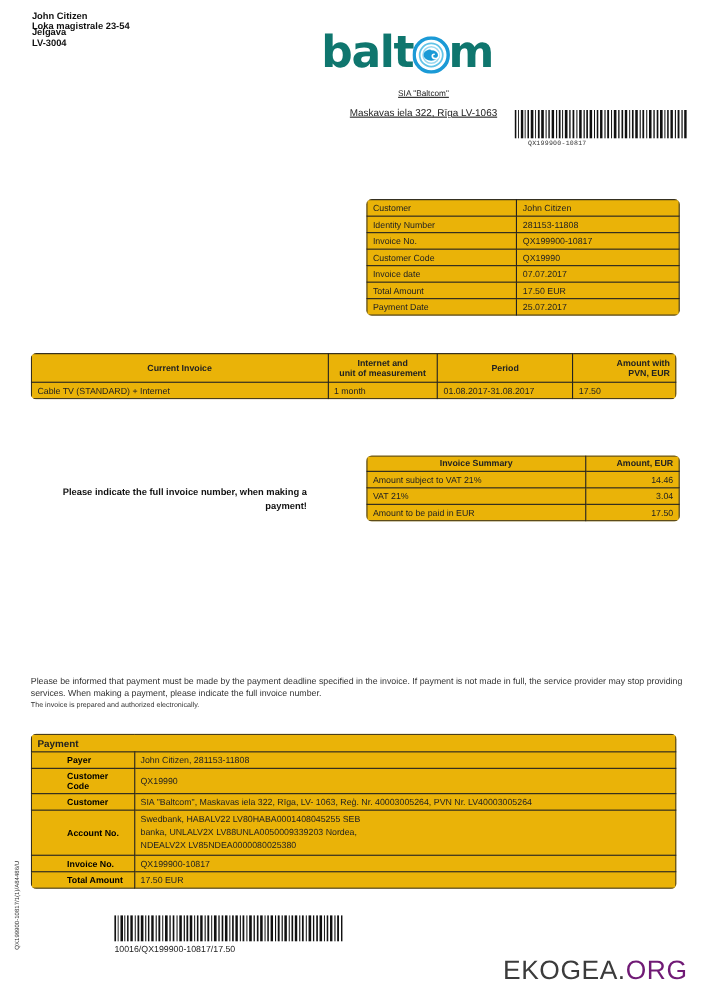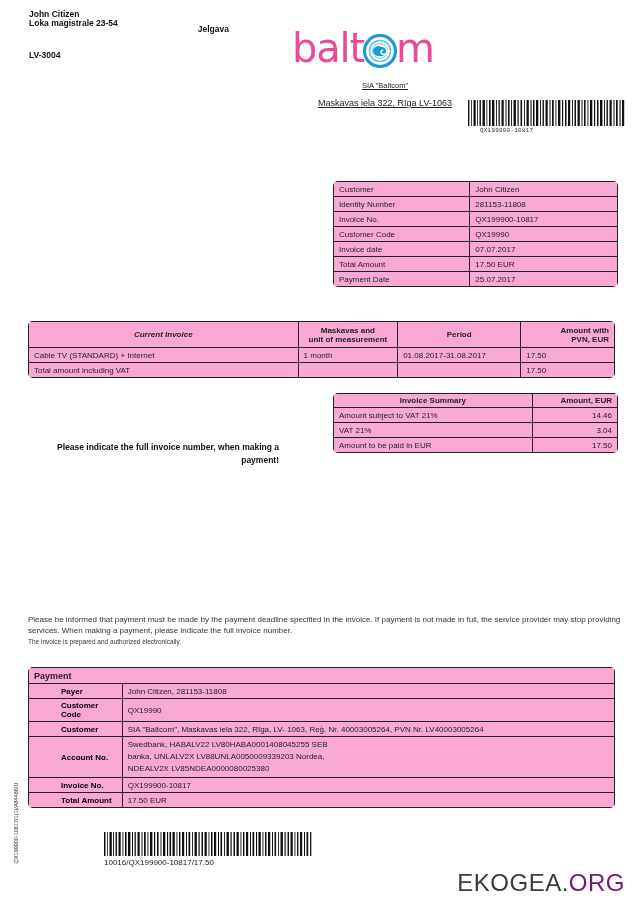--- a/index.html
+++ b/index.html
@@ -18,34 +18,34 @@
   
   #addr-block {
     position: absolute; left: 29px; top: 10px;
     width: 200px;
     font-size: 8.5px; font-weight: bold;
     color: #111;
     line-height: 9.5px;
   }
   #addr-block .ln { display: block; white-space: nowrap; }
   #addr-block .ln2 { margin-top: -1px; }
-  #addr-block .ln3 { margin-top: -3px; text-align: right; }
-  #addr-block .ln4 { margin-top: 16px; }
+  #addr-block .ln3 { margin-top: -3px; }
+  #addr-block .ln4 { margin-top: 0px; }
 
   
   #logo-wrap {
     position: absolute; left: 292px; top: 26px;
     width: 180px; height: 46px;
   }
   #logo-text {
     font-family: "DejaVu Sans", sans-serif;
     font-size: 40px;
-    font-weight: normal;
+    font-weight: bold;
     letter-spacing: -1.2px;
-    color: #ec4899;
+    color: #0f766e;
     line-height: 44px;
     white-space: nowrap;
   }
   .logo-eye {
     display: inline-block;
     position: relative;
     width: 34px; height: 34px;
     vertical-align: -6px;
     margin: 0 -1px;
   }
@@ -86,21 +86,21 @@
   #barcode-bottom-label {
     font-family: "Liberation Sans", sans-serif;
     font-size: 8px; color: #222;
     margin-top: 2px; margin-left: 1px;
   }
 
   
   table.inv {
     border-collapse: collapse;
     width: 100%;
-    background: #f9a8d4;
+    background: #eab308;
   }
   table.inv td, table.inv th {
     border: 1px solid #222;
     padding: 2px 5px;
     font-size: 8px;
     font-weight: normal;
     color: #222;
     vertical-align: middle;
     text-align: left;
   }
@@ -116,29 +116,29 @@
   }
 
   
   #customer-table-wrap { left: 333px; top: 181px; width: 285px; }
   #customer-table-wrap td { height: 15px; }
   #customer-table-wrap td.k { width: 48%; }
 
   
   #current-invoice-wrap { left: 28px; top: 321px; width: 587px; }
   #current-invoice-wrap th { text-align: center; font-weight: bold; font-size: 8px; }
-  #current-invoice-wrap th.h1 { width: 46%; font-style: italic; }
+  #current-invoice-wrap th.h1 { width: 46%; }
   #current-invoice-wrap th.h2 { width: 17%; }
   #current-invoice-wrap th.h3 { width: 21%; }
   #current-invoice-wrap th.h4 { width: 16%; text-align: right; }
   #current-invoice-wrap .hdr td, #current-invoice-wrap th { height: 26px; }
   #current-invoice-wrap tbody td { height: 15px; }
 
   
-  #summary-wrap { left: 333px; top: 393px; width: 285px; }
+  #summary-wrap { left: 333px; top: 414px; width: 285px; }
   #summary-wrap th { text-align: center; font-weight: bold; }
   #summary-wrap td { height: 15px; }
   #summary-wrap .amt { width: 30%; text-align: right; }
 
   
   #note-indicate {
     position: absolute; left: 29px; top: 441px; width: 250px;
     font-size: 8.5px; font-weight: bold; color: #111;
     line-height: 13px;
     text-align: right;
@@ -306,42 +306,36 @@
     </tbody>
   </table>
 </div>
 
 <div class="round-wrap" id="current-invoice-wrap">
   <table class="inv">
     <thead>
       <tr>
         <th class="h1 ctr">Current Invoice</th>
         <th class="h2 ctr">
-          <span>Maskavas and</span><br>
+          <span>Internet and</span><br>
           <span>unit of measurement</span>
         </th>
         <th class="h3 ctr">Period</th>
         <th class="h4 ctr">
           <span>Amount with</span><br>
           <span>PVN, EUR</span>
         </th>
       </tr>
     </thead>
     <tbody>
       <tr>
         <td>Cable TV (STANDARD) + Internet</td>
         <td class="ctr">1 month</td>
         <td class="ctr">01.08.2017-31.08.2017</td>
         <td class="rgt">17.50</td>
-      </tr>
-      <tr>
-        <td class="b">Total amount including VAT</td>
-        <td></td>
-        <td></td>
-        <td class="rgt b">17.50</td>
       </tr>
     </tbody>
   </table>
 </div>
 
 <div class="round-wrap" id="summary-wrap">
   <table class="inv">
     <thead>
       <tr>
         <th class="ctr">Invoice Summary</th>

